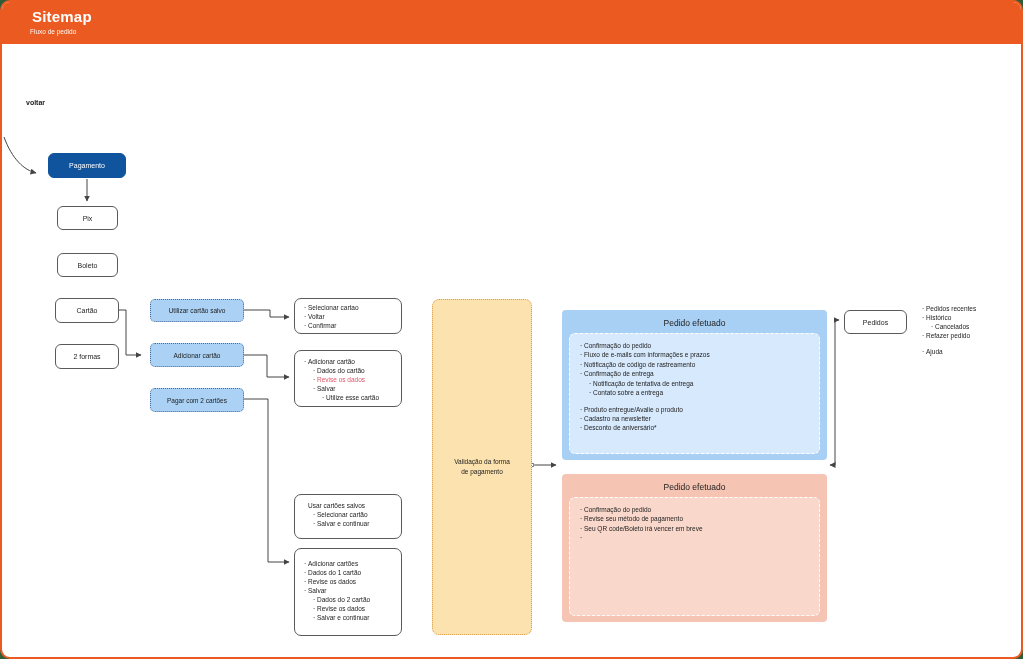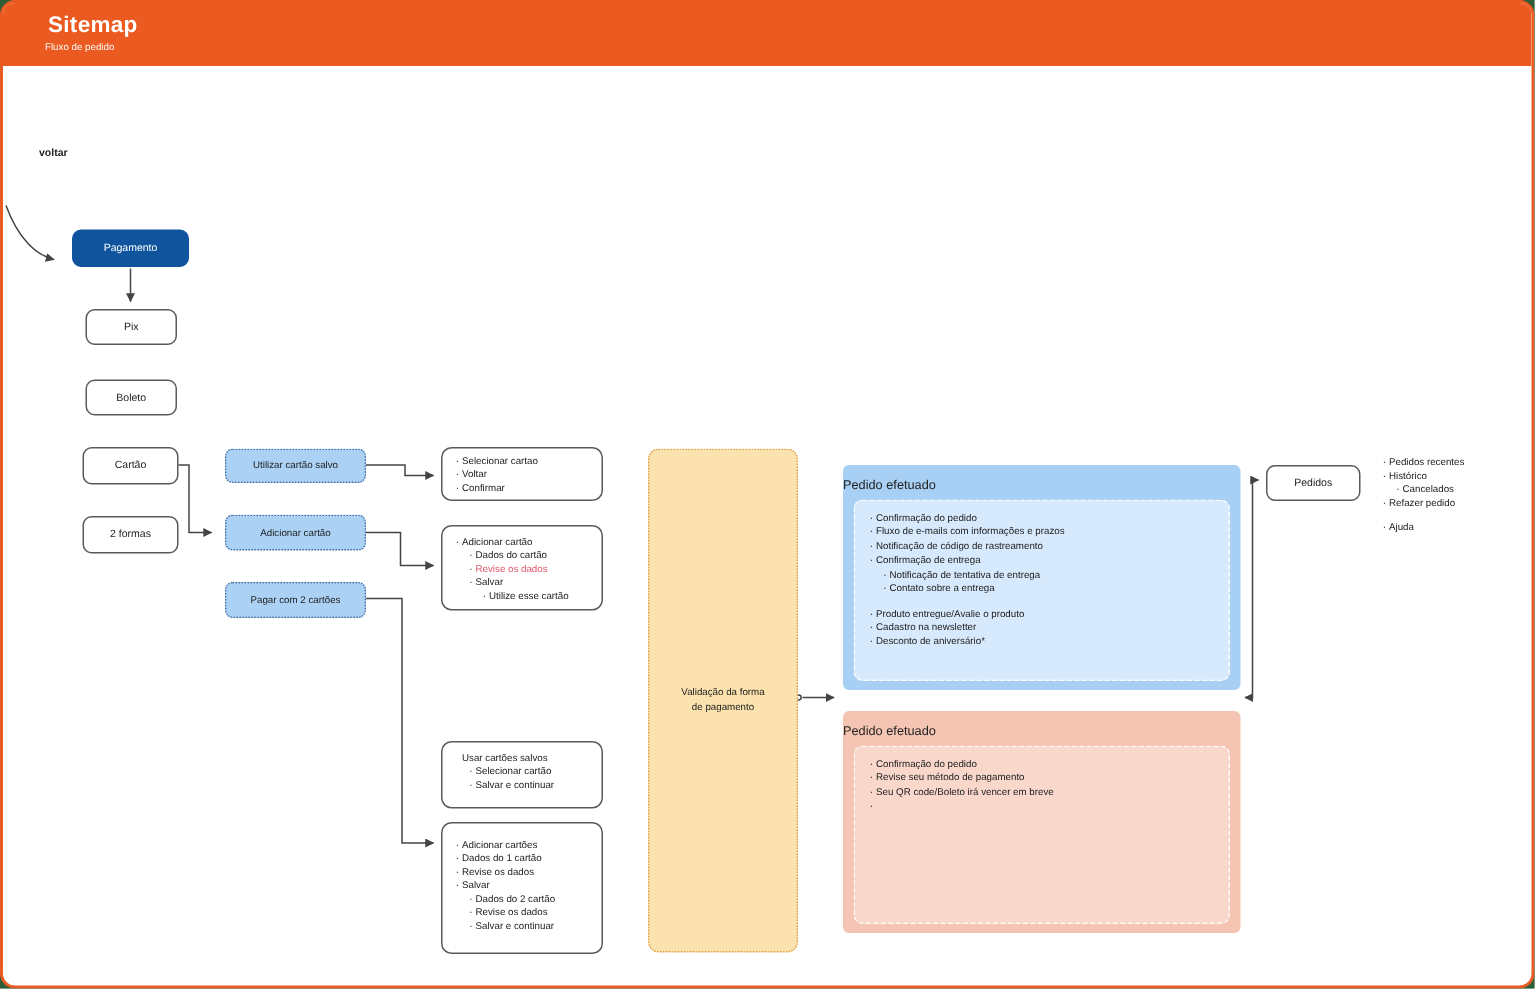--- a/index.html
+++ b/index.html
@@ -50,21 +50,21 @@
 
   .validation{
     position:absolute;z-index:2;left:430px;top:297px;width:100px;height:336px;
     background:var(--validation_fill,#FBE2AF);
     border:1px dotted var(--validation_border,#DC9B43);
     border-radius:7px;box-sizing:border-box;
     display:flex;flex-direction:column;align-items:center;justify-content:center;
     font-size:6.5px;color:#1c1c1c;text-align:center;line-height:1.6;
   }
   .panel{position:absolute;z-index:2;border-radius:4px;box-sizing:border-box;}
-  .panel .ptitle{text-align:left;font-size:8.5px;padding-top:8px;color:#222;}
+  .panel .ptitle{text-align:center;font-size:8.5px;padding-top:8px;color:#222;}
   .panel .inner{
     position:absolute;left:7px;right:7px;top:23px;bottom:6px;
     border:1px dashed rgba(255,255,255,.95);border-radius:6px;
     padding:7px 8px;font-size:6.5px;line-height:1.45;color:#1c1c1c;box-sizing:border-box;overflow:hidden;
   }
   .panel.blue{left:560px;top:308px;width:265px;height:150px;background:var(--panel_blue,#A8CFF4);}
   .panel.blue .inner{background:var(--panel_blue_inner,#D7E9FC);}
   .panel.warm{left:560px;top:472px;width:265px;height:148px;background:var(--panel_orange,#F5C4B2);}
   .panel.warm .inner{background:var(--panel_orange_inner,#F9D8CB);}
 

